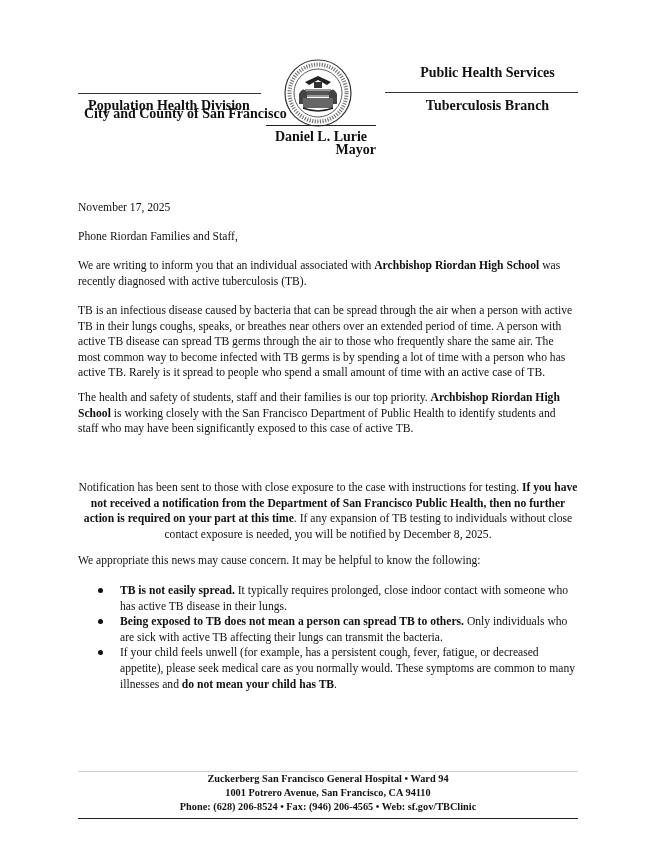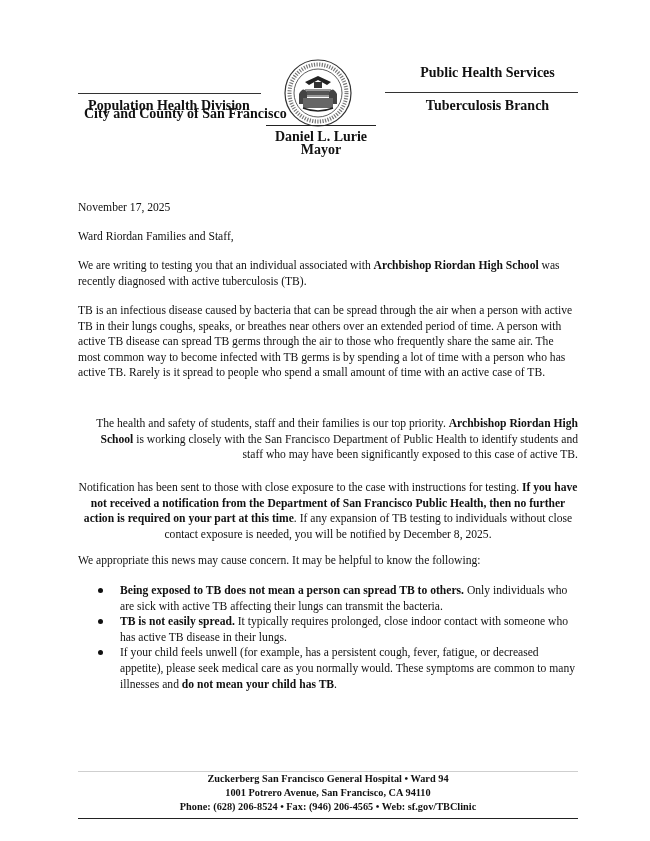--- a/index.html
+++ b/index.html
@@ -14,30 +14,30 @@
     
     #lh-left-top { left: 84px; top: 79px; width: 178px; margin-top: 27px; }
     #lh-left-line { left: 78px; top: 93px; width: 183px; height: 1px; background: #333; }
     #lh-left-bottom { left: 80px; top: 98px; width: 178px; }
     #lh-right-top { left: 400px; top: 65px; width: 175px; }
     #lh-right-line { left: 385px; top: 92px; width: 193px; height: 1px; background: #333; }
     #lh-right-bottom { left: 400px; top: 98px; width: 175px; }
     #seal { left: 283px; top: 58px; width: 70px; height: 70px; }
     #seal-line { left: 266px; top: 125px; width: 110px; height: 1px; background: #222; }
     #mayor-name { left: 266px; top: 129px; width: 110px; }
-    #mayor-title { left: 266px; top: 142px; width: 110px; }
+    #mayor-title { left: 266px; top: 142px; width: 110px; text-align: right; }
 
     
     .body-text { font-size: 11.6px; line-height: 15.6px; margin-top: 8px; }
     #date { left: 78px; top: 192px; }
     #salutation { left: 78px; top: 221px; }
     .para { left: 78px; width: 500px; }
     #p1 { top: 250px; }
     #p2 { top: 295px; }
-    #p3 { top: 408px; text-align: right; }
+    #p3 { top: 382px; }
     #p4 { top: 472px; text-align: center; }
     #p5 { top: 545px; }
 
     #bullets { left: 92px; top: 575px; width: 486px; }
     .bullet { position: relative; padding-left: 28px; }
     .bullet .dot {
       position: absolute; left: 6px; top: 5px; width: 5px; height: 5px; border-radius: 50%;
       background: #111;
     }
     b { font-weight: bold; }
@@ -72,38 +72,38 @@
 </svg>
 
 <div id="lh-right-top" class="abs lh-bold">Public Health Services</div>
 <div id="lh-right-line" class="abs"></div>
 <div id="lh-right-bottom" class="abs lh-bold">Tuberculosis Branch</div>
 <div id="seal-line" class="abs"></div>
 <div id="mayor-name" class="abs lh-bold">Daniel L. Lurie</div>
 <div id="mayor-title" class="abs lh-bold">Mayor</div>
 
 <div id="date" class="abs body-text">November 17, 2025</div>
-<div id="salutation" class="abs body-text">Ward Riordan Families and Staff,</div>
+<div id="salutation" class="abs body-text">Phone Riordan Families and Staff,</div>
 
-<div id="p1" class="abs para body-text"><span>We are writing to testing you that an individual associated with </span><b>Archbishop Riordan High School</b><span> was recently diagnosed with active tuberculosis (TB).</span></div>
+<div id="p1" class="abs para body-text"><span>We are writing to inform you that an individual associated with </span><b>Archbishop Riordan High School</b><span> was recently diagnosed with active tuberculosis (TB).</span></div>
 
 <div id="p2" class="abs para body-text">TB is an infectious disease caused by bacteria that can be spread through the air when a person with active TB in their lungs coughs, speaks, or breathes near others over an extended period of time. A person with active TB disease can spread TB germs through the air to those who frequently share the same air. The most common way to become infected with TB germs is by spending a lot of time with a person who has active TB. Rarely is it spread to people who spend a small amount of time with an active case of TB.</div>
 
 <div id="p3" class="abs para body-text"><span>The health and safety of students, staff and their families is our top priority.  </span><b>Archbishop Riordan High School</b><span> is working closely with the San Francisco Department of Public Health to identify students and staff who may have been significantly exposed to this case of active TB.</span></div>
 
 <div id="p4" class="abs para body-text"><span>Notification has been sent to those with close exposure to the case with instructions for testing. </span><b>If you have not received a notification from the Department of San Francisco Public Health, then no further action is required on your part at this time</b><span>. If any expansion of TB testing to individuals without close contact exposure is needed, you will be notified by December 8, 2025.</span></div>
 
 <div id="p5" class="abs para body-text">We appropriate this news may cause concern. It may be helpful to know the following:</div>
 
 <div id="bullets" class="abs body-text">
   <div class="bullet">
-    <span class="dot"></span><b>Being exposed to TB does not mean a person can spread TB to others.</b><span> Only individuals who are sick with active TB affecting their lungs can transmit the bacteria.</span>
+    <span class="dot"></span><b>TB is not easily spread.</b><span> It typically requires prolonged, close indoor contact with someone who has active TB disease in their lungs.</span>
   </div>
   <div class="bullet">
-    <span class="dot"></span><b>TB is not easily spread.</b><span> It typically requires prolonged, close indoor contact with someone who has active TB disease in their lungs.</span>
+    <span class="dot"></span><b>Being exposed to TB does not mean a person can spread TB to others.</b><span> Only individuals who are sick with active TB affecting their lungs can transmit the bacteria.</span>
   </div>
   <div class="bullet">
     <span class="dot"></span><span>If your child feels unwell (for example, has a persistent cough, fever, fatigue, or decreased appetite), please seek medical care as you normally would. These symptoms are common to many illnesses and </span><b>do not mean your child has TB</b><span>.</span>
   </div>
 </div>
 
 <div id="footer-top-line" class="abs"></div>
 <div id="footer-1" class="abs footer-line">Zuckerberg San Francisco General Hospital  •  Ward 94</div>
 <div id="footer-2" class="abs footer-line">1001 Potrero Avenue, San Francisco, CA  94110</div>
 <div id="footer-3" class="abs footer-line">Phone: (628) 206-8524  •  Fax: (946) 206-4565  •  Web: sf.gov/TBClinic</div>

